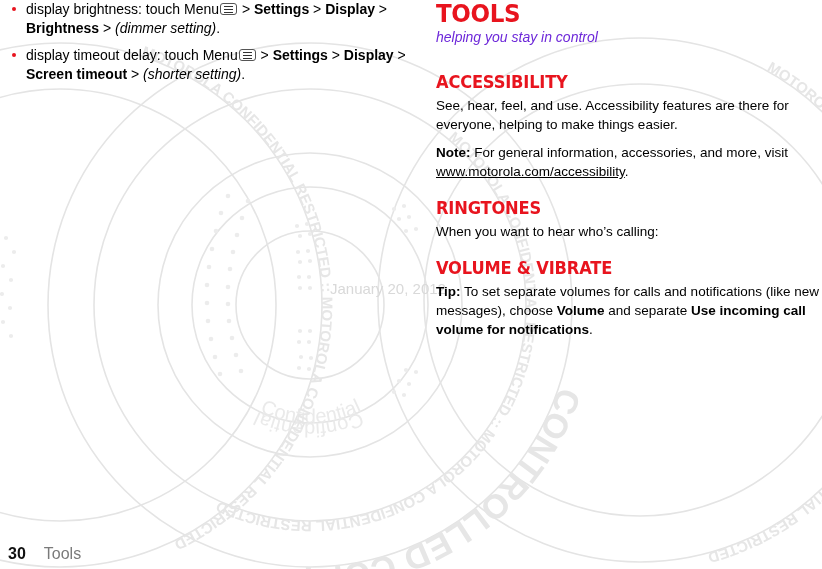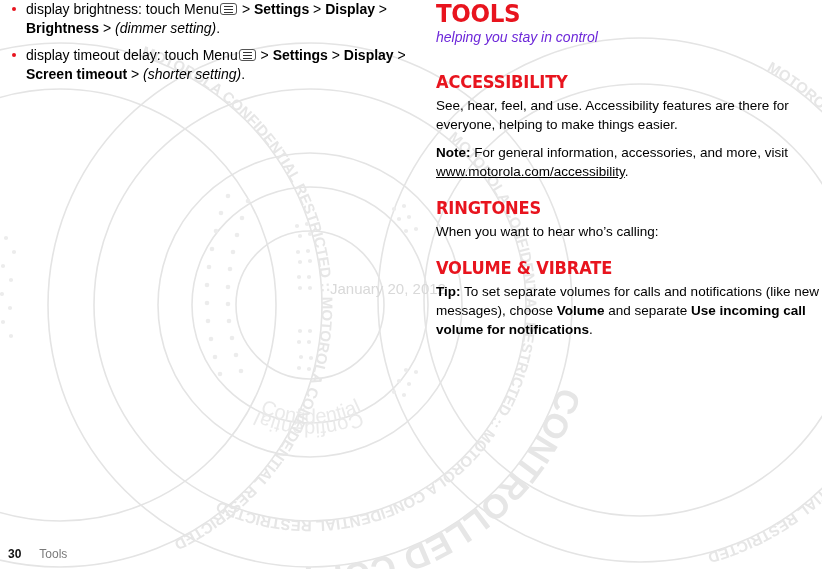--- a/index.html
+++ b/index.html
@@ -167,21 +167,21 @@
     width: 8px; height: 4.5px;
     margin-left: -4px;
     border-radius: 4px 4px 1px 1px;
     background: #ffffff;
   }
 
   
   #footer {
     position: absolute;
     left: 8px; bottom: 8px;
-    font-size: 12px;
+    font-size: 16px;
     line-height: 14px;
     text-align: right;
   }
   #footer .pg {
     font-weight: bold;
     color: #111;
     margin-right: 18px;
   }
   #footer .ch {
     color: #7a7a7a;

